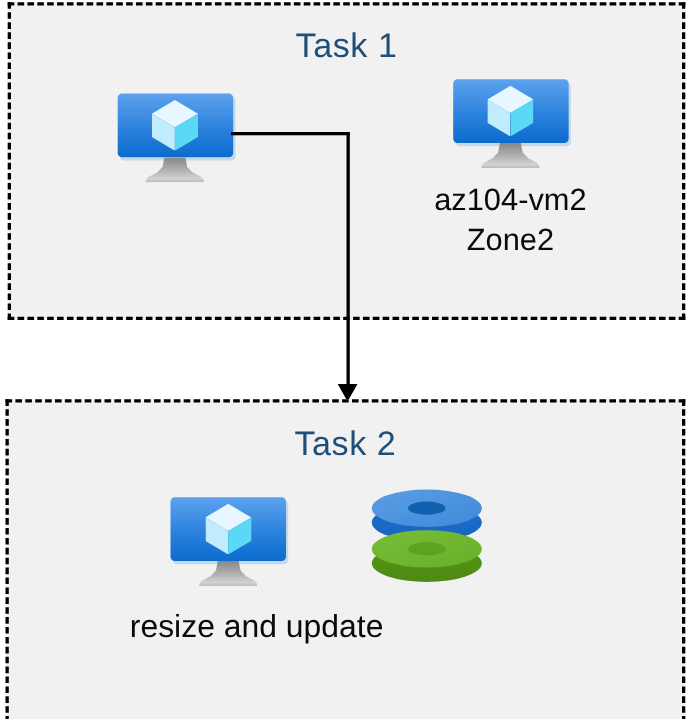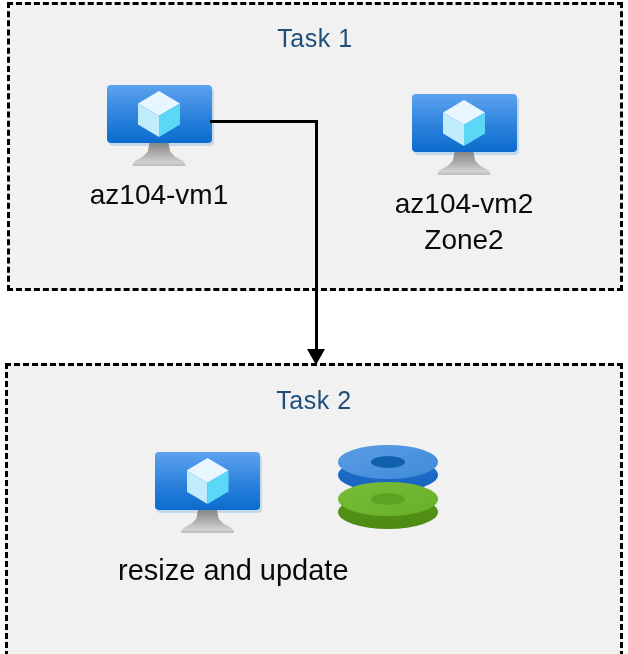--- a/index.html
+++ b/index.html
@@ -8,28 +8,28 @@
     font-family:"Liberation Sans", sans-serif; overflow:hidden;
   }
   .task-box {
     position:absolute; box-sizing:border-box;
     background:#f1f1f1; border:3px dashed #000000;
   }
   .task1 { left:7px;  top:2px;   width:616px; height:289px; }
   .task2 { left:5px;  top:363px; width:618px; height:321px; }
   .task-title {
     position:absolute; left:0; right:0; text-align:center;
-    color:#1f4e79; font-size:25px; letter-spacing:0.5px;
+    color:#1f4e79; font-size:31px; letter-spacing:0.5px;
   }
   .task1 .task-title { top:19px; }
   .task2 .task-title { top:20px; }
 
   .vm-group { position:absolute; width:160px; text-align:center; }
   .vm-group.g1 { left:69px;  top:80px; }
-  .vm-group.g2 { left:374px; top:89px; }
+  .vm-group.g2 { left:374px; top:67px; }
 
   
   .vm-icon { position:relative; width:105px; height:82px; margin:0 auto; }
   .vm-screen {
     position:absolute; left:0; top:0; width:105px; height:58px;
     border-radius:4px;
     background:linear-gradient(180deg,#5da2ee 0%, #2b82dc 55%, #0b6bcd 100%);
     box-shadow:2px 3px 0 rgba(160,195,225,0.55);
   }
   .cube { position:absolute; left:calc(50% - 21px); top:6px; width:42px; height:46px; }
@@ -88,21 +88,20 @@
         <div class="vm-screen">
           <div class="cube">
             <div class="cube-face cube-top"></div>
             <div class="cube-face cube-left"></div>
             <div class="cube-face cube-right"></div>
           </div>
         </div>
         <div class="vm-stand"></div>
       </div>
       <div class="vm-labels">
-        <div class="vm-label">az104-vm1</div>
       </div>
     </div>
 
     <div class="vm-group g2">
       <div class="vm-icon">
         <div class="vm-screen">
           <div class="cube">
             <div class="cube-face cube-top"></div>
             <div class="cube-face cube-left"></div>
             <div class="cube-face cube-right"></div>

